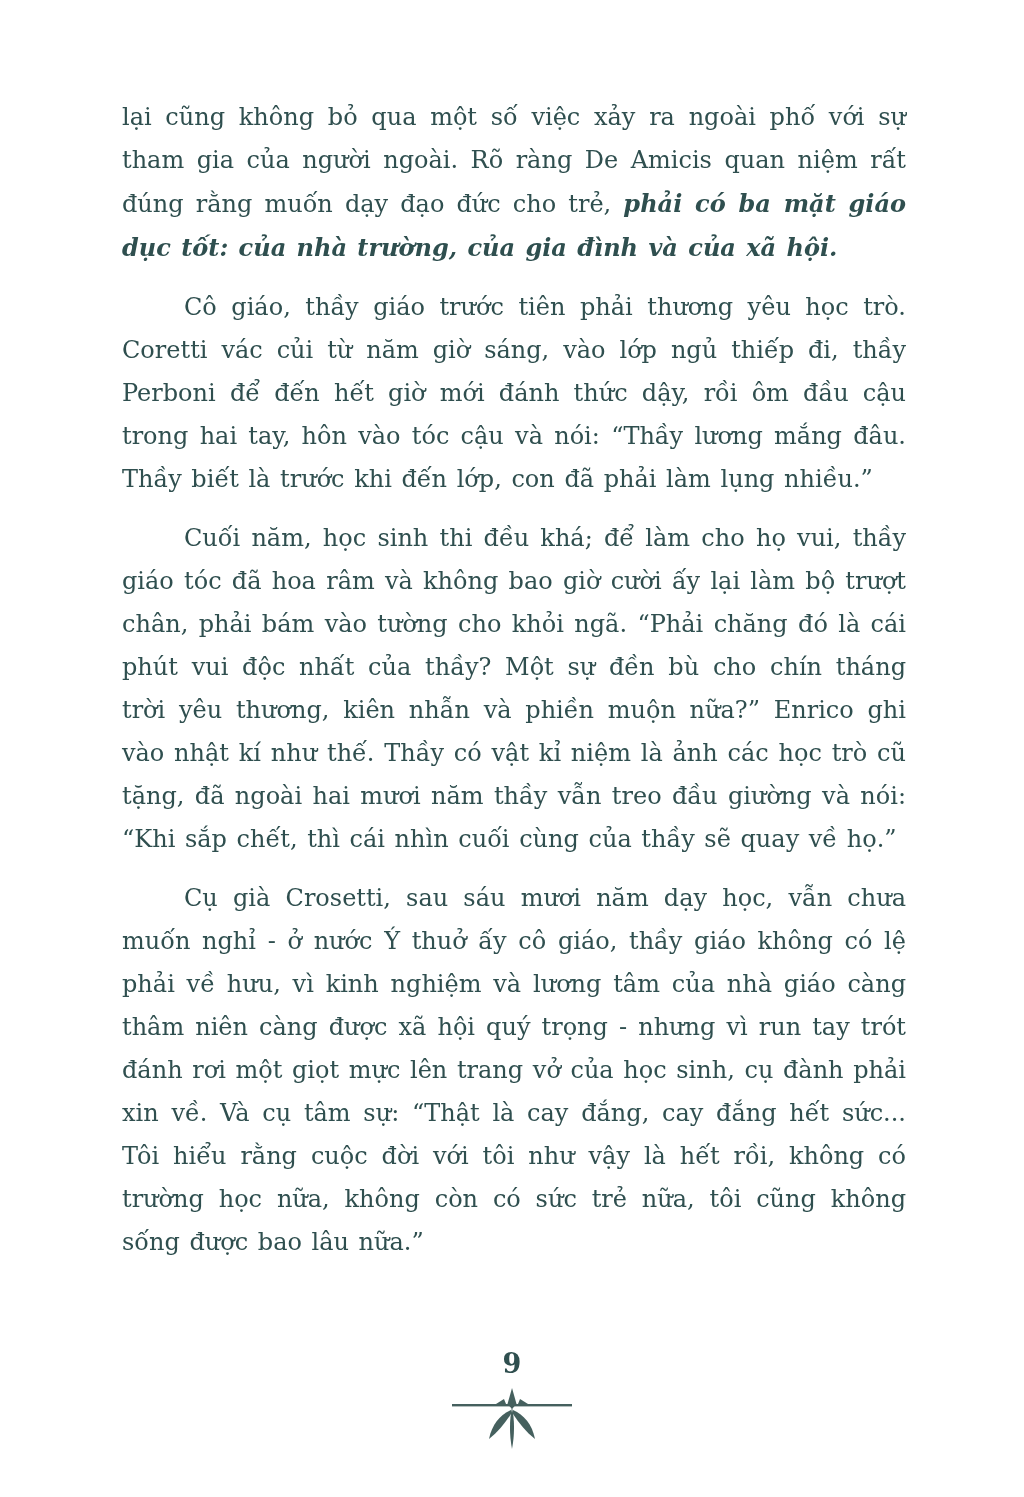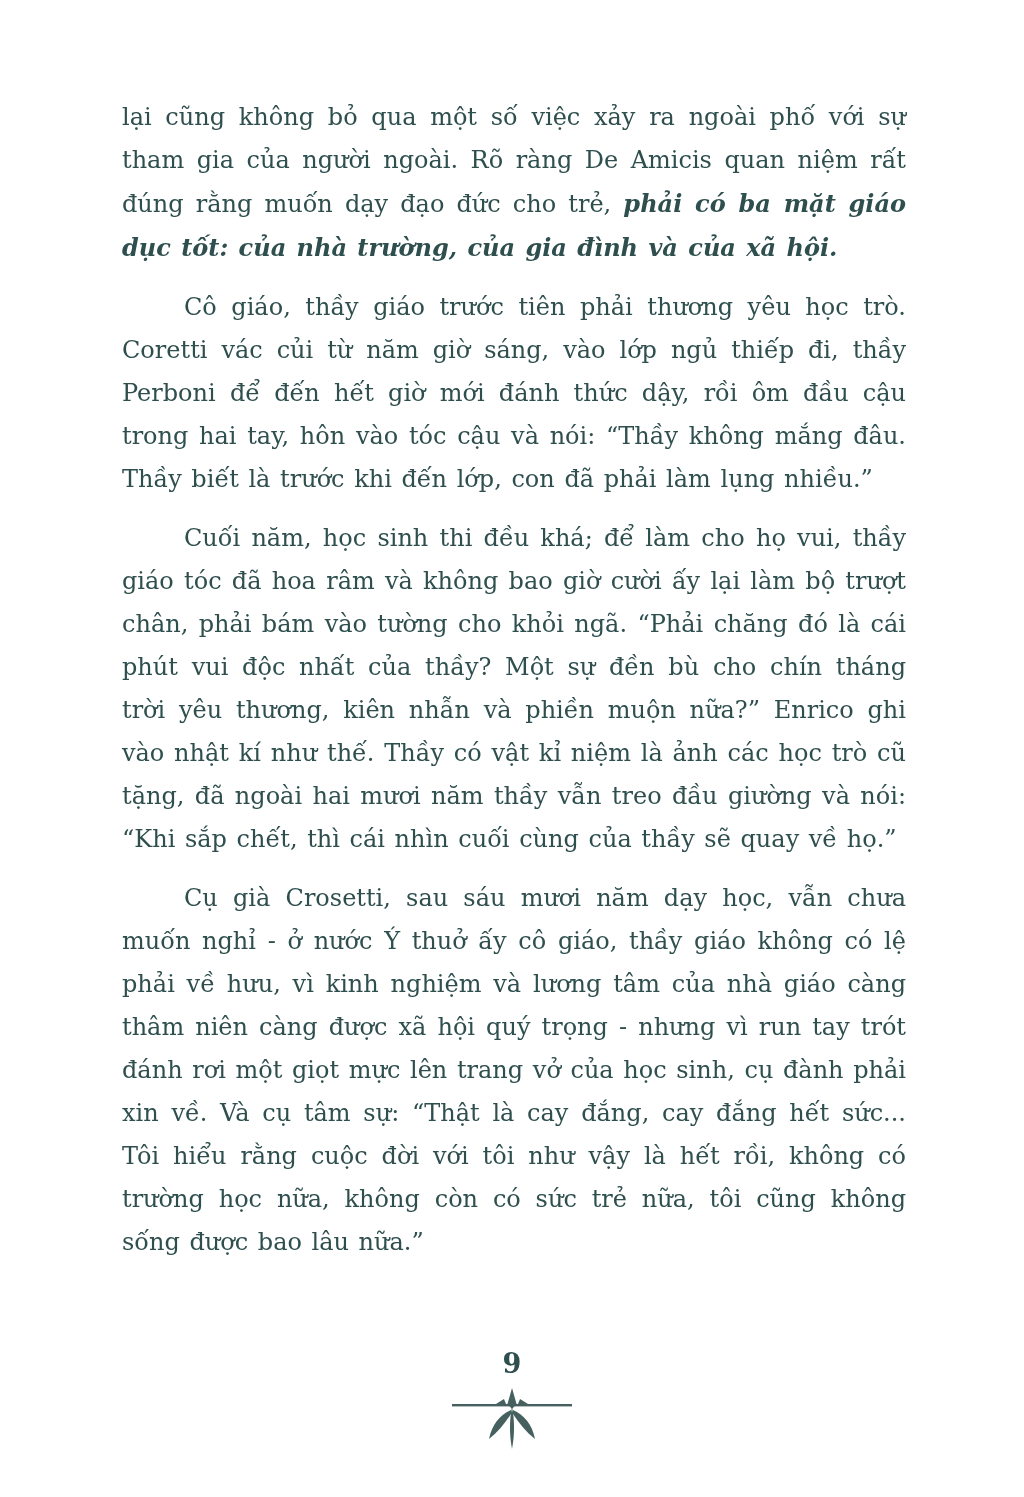--- a/index.html
+++ b/index.html
@@ -64,21 +64,21 @@
     height: 70px;
   }
 </style>
 </head>
 <body>
 
 <div class="page">
 
   <div class="text-block">
       <p class="para"><span class="normal">lại cũng không bỏ qua một số việc xảy ra ngoài phố với sự tham gia của người ngoài. Rõ ràng De Amicis quan niệm rất đúng rằng muốn dạy đạo đức cho trẻ, </span><span class="bold-italic">phải có ba mặt giáo dục tốt: của nhà trường, của gia đình và của xã hội.</span></p>
-      <p class="para indent"><span class="normal">Cô giáo, thầy giáo trước tiên phải thương yêu học trò. Coretti vác củi từ năm giờ sáng, vào lớp ngủ thiếp đi, thầy Perboni để đến hết giờ mới đánh thức dậy, rồi ôm đầu cậu trong hai tay, hôn vào tóc cậu và nói: “Thầy không mắng đâu. Thầy biết là trước khi đến lớp, con đã phải làm lụng nhiều.”</span></p>
+      <p class="para indent"><span class="normal">Cô giáo, thầy giáo trước tiên phải thương yêu học trò. Coretti vác củi từ năm giờ sáng, vào lớp ngủ thiếp đi, thầy Perboni để đến hết giờ mới đánh thức dậy, rồi ôm đầu cậu trong hai tay, hôn vào tóc cậu và nói: “Thầy lương mắng đâu. Thầy biết là trước khi đến lớp, con đã phải làm lụng nhiều.”</span></p>
       <p class="para indent"><span class="normal">Cuối năm, học sinh thi đều khá; để làm cho họ vui, thầy giáo tóc đã hoa râm và không bao giờ cười ấy lại làm bộ trượt chân, phải bám vào tường cho khỏi ngã. “Phải chăng đó là cái phút vui độc nhất của thầy? Một sự đền bù cho chín tháng trời yêu thương, kiên nhẫn và phiền muộn nữa?” Enrico ghi vào nhật kí như thế. Thầy có vật kỉ niệm là ảnh các học trò cũ tặng, đã ngoài hai mươi năm thầy vẫn treo đầu giường và nói: “Khi sắp chết, thì cái nhìn cuối cùng của thầy sẽ quay về họ.”</span></p>
       <p class="para indent"><span class="normal">Cụ già Crosetti, sau sáu mươi năm dạy học, vẫn chưa muốn nghỉ - ở nước Ý thuở ấy cô giáo, thầy giáo không có lệ phải về hưu, vì kinh nghiệm và lương tâm của nhà giáo càng thâm niên càng được xã hội quý trọng - nhưng vì run tay trót đánh rơi một giọt mực lên trang vở của học sinh, cụ đành phải xin về. Và cụ tâm sự: “Thật là cay đắng, cay đắng hết sức... Tôi hiểu rằng cuộc đời với tôi như vậy là hết rồi, không có trường học nữa, không còn có sức trẻ nữa, tôi cũng không sống được bao lâu nữa.”</span></p>
     </div>
 
   <div class="footer">
     <div class="page-number">9</div>
     <svg class="ornament" viewBox="0 0 120 70" xmlns="http://www.w3.org/2000/svg">
 
       <rect x="0" y="17" width="120" height="2.4" fill="#45605e"></rect>
 

